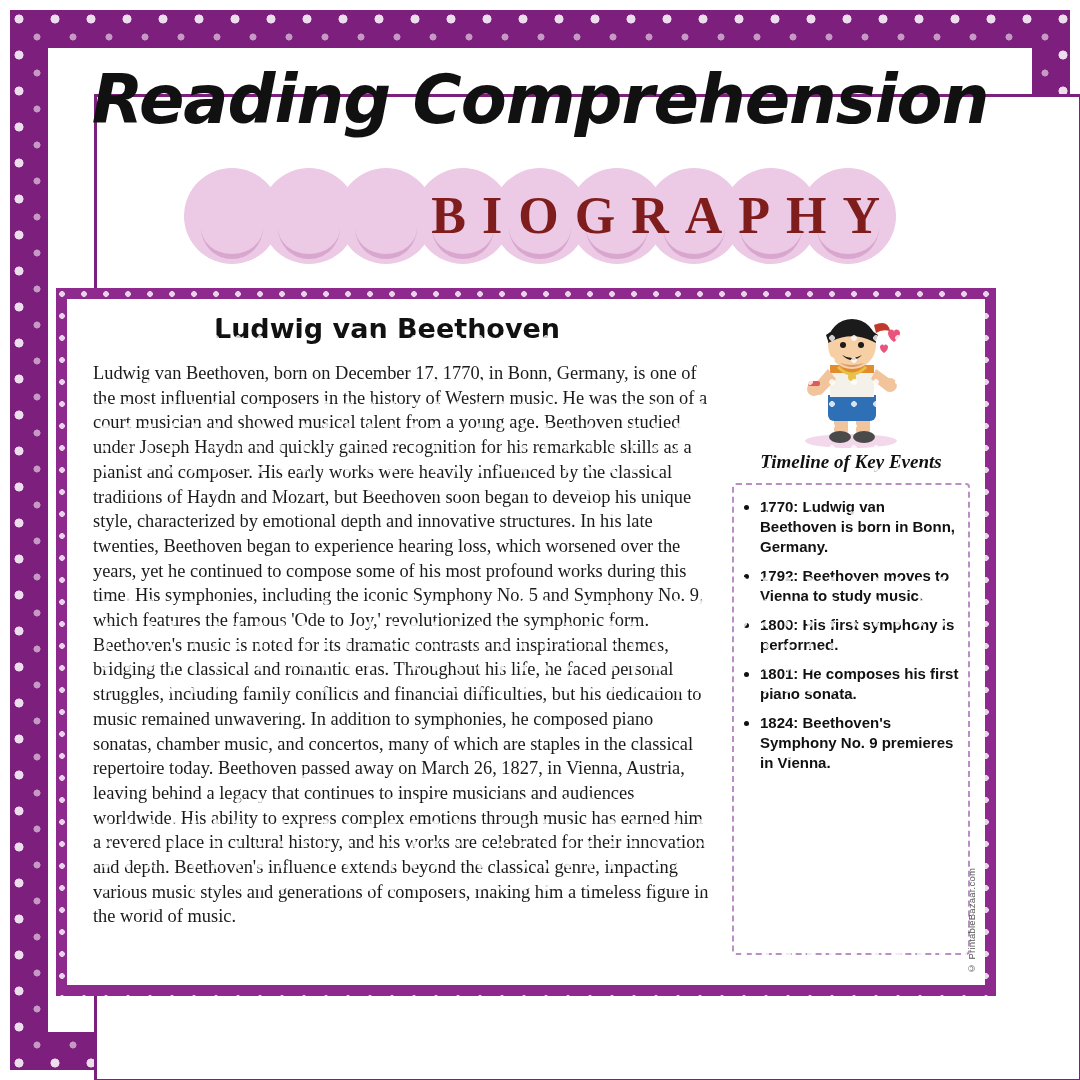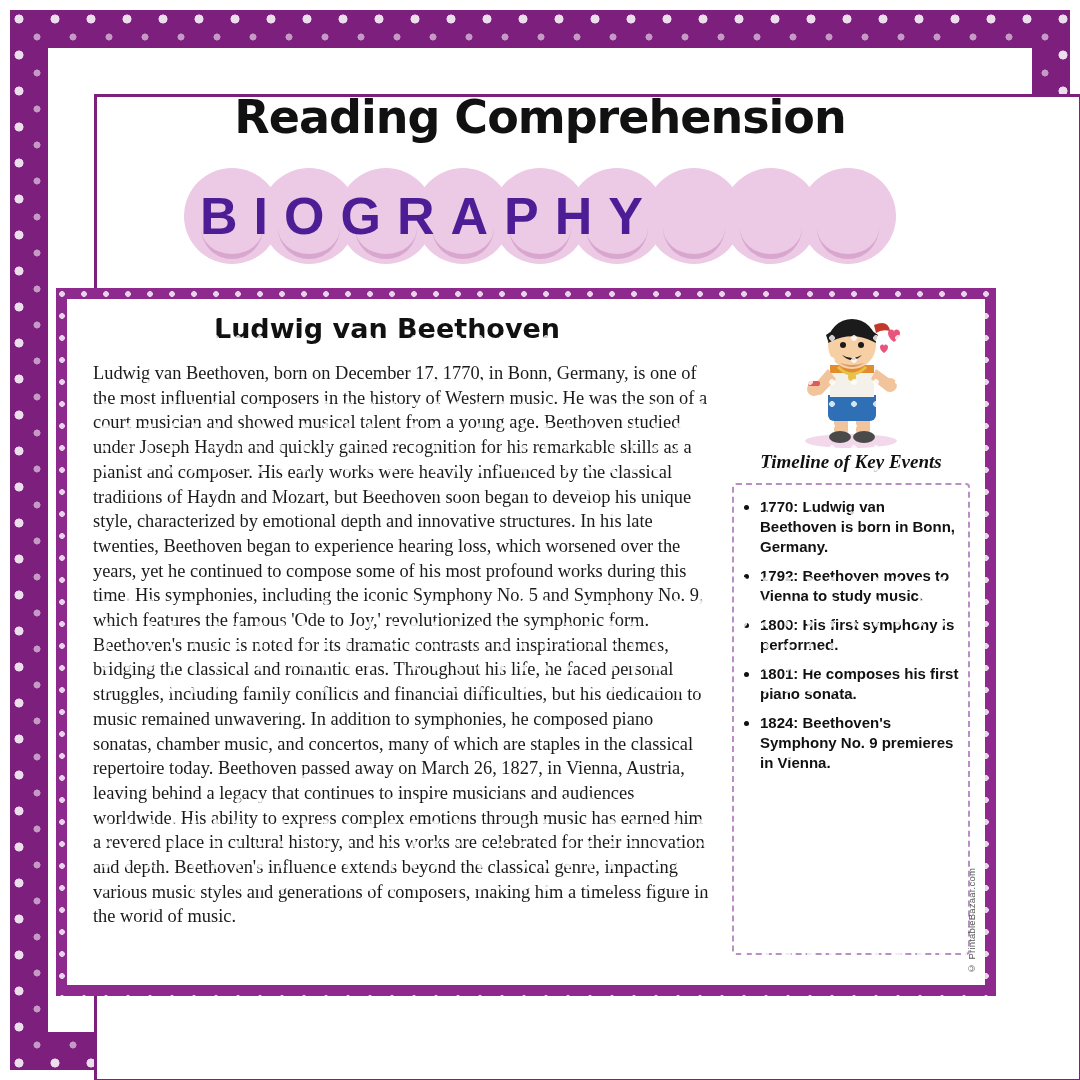--- a/index.html
+++ b/index.html
@@ -69,26 +69,26 @@
   .title-wrap {
     position: absolute;
     left: 0;
     top: 8px;
     width: 968px;
     text-align: center;
   }
   .main-title {
     font-family: "DejaVu Sans", sans-serif;
     font-weight: bold;
-    font-size: 46px;
+    font-style: italic;
+    font-size: 67px;
     letter-spacing: -1px;
     color: #111111;
     line-height: 1.1;
     white-space: nowrap;
-    margin-top: 28px;
   }
 
   
   .banner {
     position: absolute;
     left: 128px;
     top: 112px;
     width: 712px;
     height: 108px;
   }
@@ -116,27 +116,27 @@
     border-bottom: 5px solid #d9a6cd;
     border-radius: 0 0 40px 40px;
   }
   .banner-text {
     position: absolute;
     left: 0;
     top: 0;
     width: 712px;
     height: 96px;
     line-height: 96px;
-    text-align: left;
-    font-family: Liberation Sans, sans-serif;
+    text-align: right;
+    font-family: Liberation Serif, serif;
     font-weight: bold;
     font-size: 52px;
     letter-spacing: 16px;
     text-indent: 16px;
-    color: #4c1d95;
+    color: #7f1d1d;
   }
 
   
   .card {
     position: absolute;
     left: 0px;
     top: 232px;
     width: 940px;
     height: 708px;
     box-sizing: border-box;

